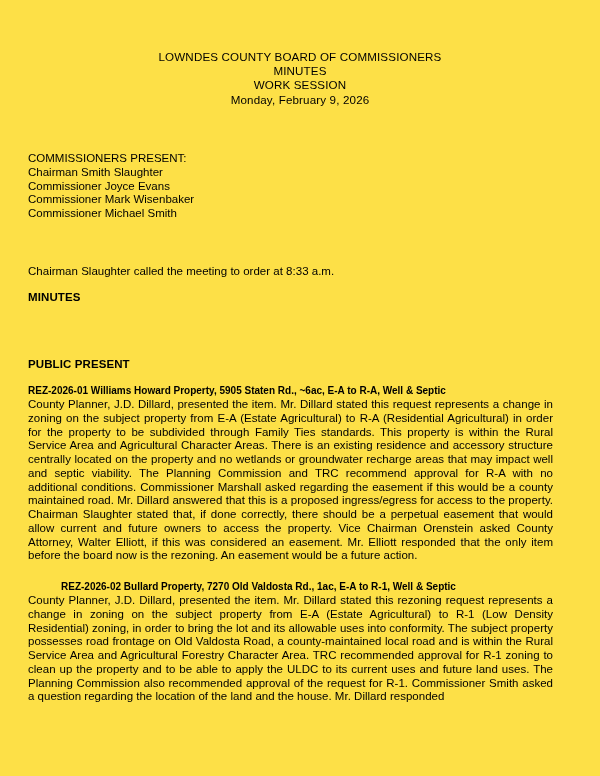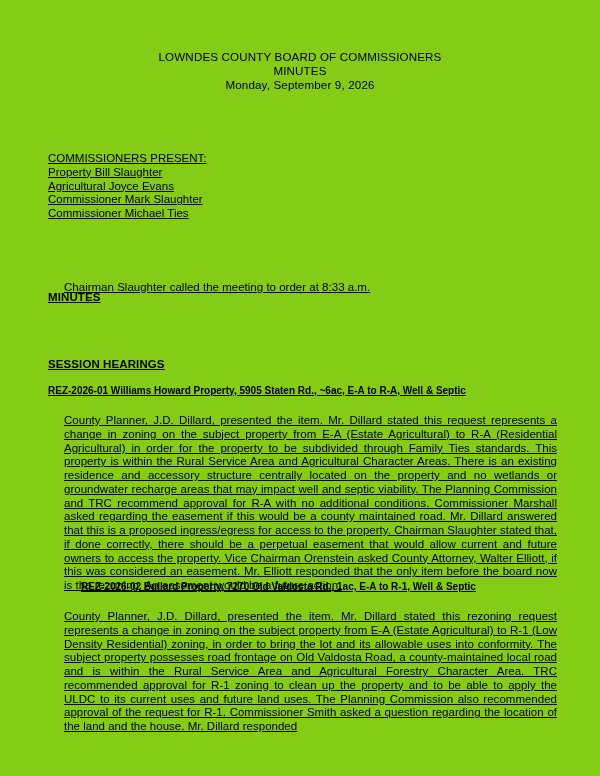--- a/index.html
+++ b/index.html
@@ -14,51 +14,50 @@
     color: #000000;
     overflow: hidden;
     position: relative;
   }
   .page {
     position: absolute;
     top: 0;
     left: 0;
     width: 600px;
     height: 776px;
-    background: #84cc16;
+    background: #fde047;
   }
 
   
   .doc-header {
     position: absolute;
     top: 50px;
     left: 0;
     width: 600px;
     text-align: center;
   }
   .doc-header .hline {
     font-size: 11.6px;
     line-height: 14.2px;
     letter-spacing: 0.15px;
     white-space: nowrap;
   }
 
   
   .block {
     position: absolute;
-    left: 48px;
+    left: 28px;
     width: 525px;
-    text-decoration: underline;
   }
   .para {
     font-size: 11.5px;
     line-height: 13.75px;
     text-align: justify;
     text-justify: inter-word;
-    margin: 16px;
+    margin: 0;
     letter-spacing: 0.01px;
   }
   .para.nojust {
     text-align: left;
   }
   .roster-line {
     font-size: 11.5px;
     line-height: 13.8px;
     white-space: nowrap;
   }
@@ -87,41 +86,42 @@
   #rez2-body     { top: 594px; }
 </style>
 </head>
 <body>
 
 <div class="page">
 
   <div class="doc-header">
     <div class="hline">LOWNDES COUNTY BOARD OF COMMISSIONERS</div>
     <div class="hline">MINUTES</div>
-    <div class="hline">Monday, September 9, 2026</div>
+    <div class="hline">WORK SESSION</div>
+    <div class="hline">Monday, February 9, 2026</div>
   </div>
 
   <div class="block" id="roster">
     <div class="roster-line">COMMISSIONERS PRESENT:</div>
-    <div class="roster-line">Property Bill Slaughter</div>
-    <div class="roster-line">Agricultural Joyce Evans</div>
-    <div class="roster-line">Commissioner Mark Slaughter</div>
-    <div class="roster-line">Commissioner Michael Ties</div>
+    <div class="roster-line">Chairman Smith Slaughter</div>
+    <div class="roster-line">Commissioner Joyce Evans</div>
+    <div class="roster-line">Commissioner Mark Wisenbaker</div>
+    <div class="roster-line">Commissioner Michael Smith</div>
   </div>
 
   <div class="block" id="call-to-order">
     <p class="para nojust">Chairman Slaughter called the meeting to order at 8:33 a.m.</p>
   </div>
 
   <div class="block" id="minutes-head">
     <div class="section-heading">MINUTES</div>
   </div>
 
   <div class="block" id="hearings-head">
-    <div class="section-heading">SESSION HEARINGS</div>
+    <div class="section-heading">PUBLIC PRESENT</div>
   </div>
 
   <div class="block" id="rez1-head">
     <div class="item-heading">REZ-2026-01 Williams Howard Property, 5905 Staten Rd., ~6ac, E-A to R-A, Well &amp; Septic</div>
   </div>
   <div class="block" id="rez1-body">
     <p class="para">County Planner, J.D. Dillard, presented the item. Mr. Dillard stated this request represents a change in zoning on the subject property from E-A (Estate Agricultural) to R-A (Residential Agricultural) in order for the property to be subdivided through Family Ties standards. This property is within the Rural Service Area and Agricultural Character Areas. There is an existing residence and accessory structure centrally located on the property and no wetlands or groundwater recharge areas that may impact well and septic viability. The Planning Commission and TRC recommend approval for R-A with no additional conditions. Commissioner Marshall asked regarding the easement if this would be a county maintained road. Mr. Dillard answered that this is a proposed ingress/egress for access to the property. Chairman Slaughter stated that, if done correctly, there should be a perpetual easement that would allow current and future owners to access the property. Vice Chairman Orenstein asked County Attorney, Walter Elliott, if this was considered an easement. Mr. Elliott responded that the only item before the board now is the rezoning. An easement would be a future action.</p>
   </div>
 
   <div class="block" id="rez2-head">

